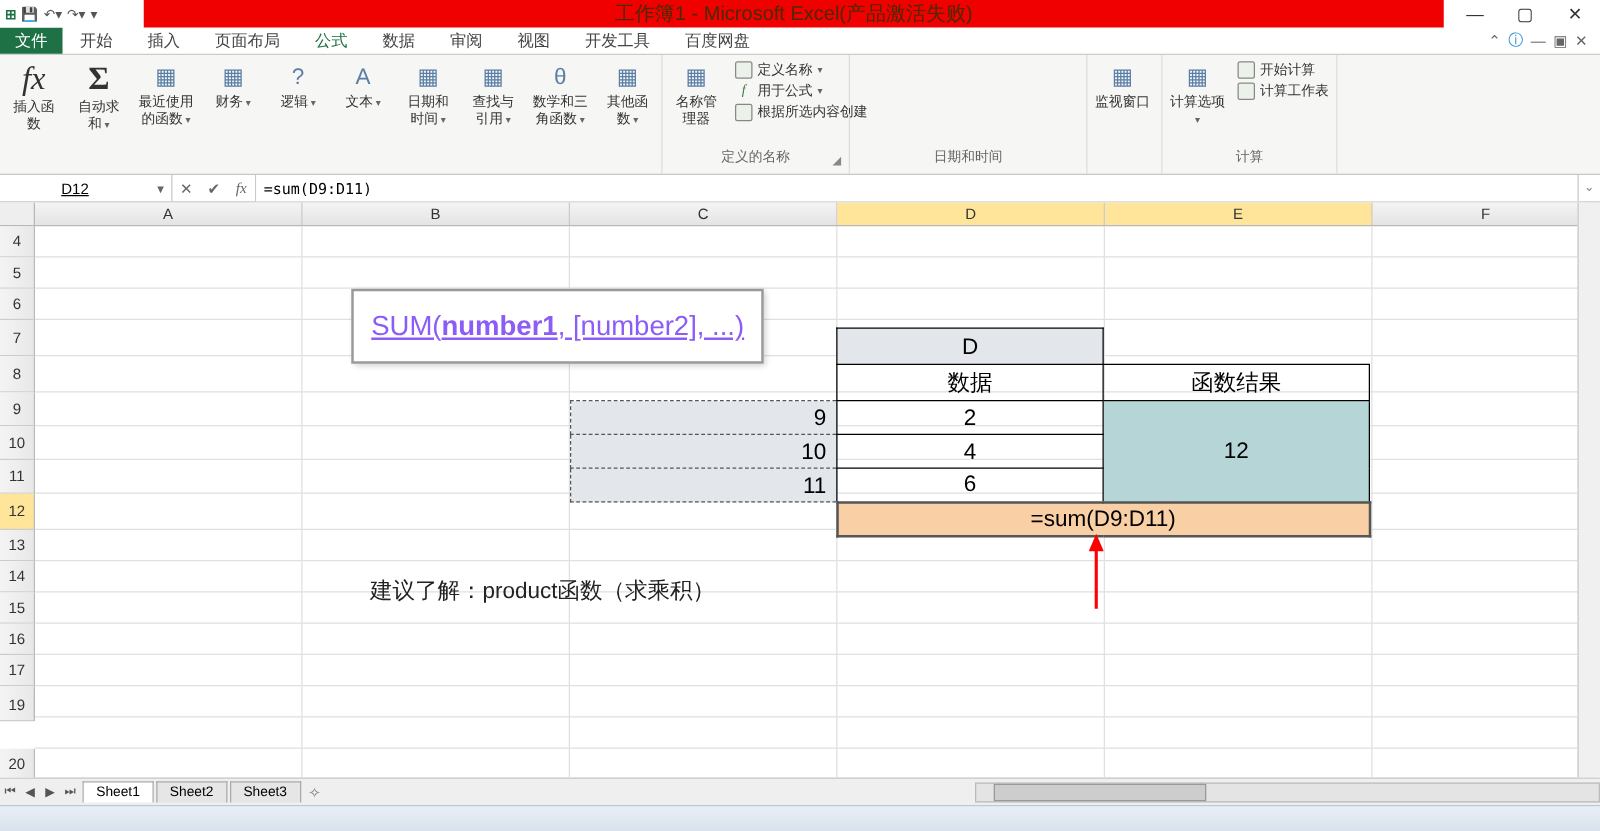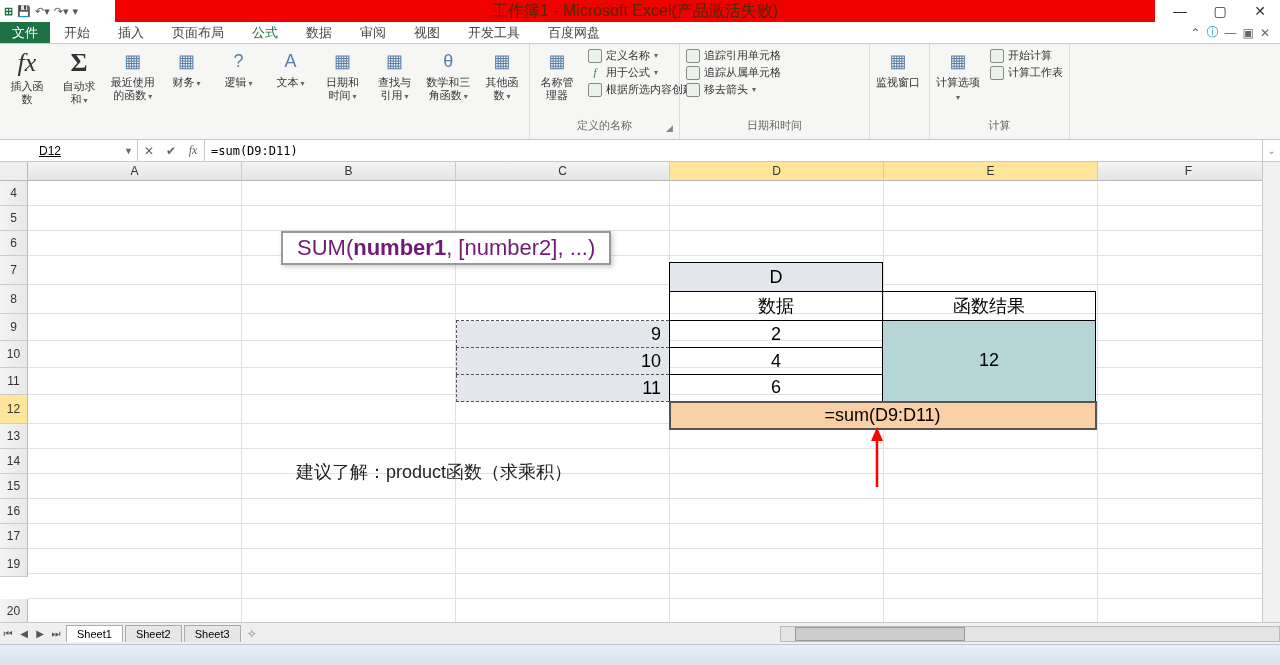--- a/index.html
+++ b/index.html
@@ -27,21 +27,21 @@
 .bbutton { display: flex; flex-direction: column; align-items: center; gap: 2px; min-width: 42px; }
 .bbutton .ic { font-size: 26px; font-style: italic; color: #333; font-family: "Times New Roman", serif; }
 .bbutton .ic2 { width: 26px; height: 26px; display: inline-flex; align-items: center; justify-content: center; color: #5a7ea6; font-size: 18px; border: 1px solid transparent; }
 .bbutton .txt { font-size: 11px; color: #333; text-align: center; line-height: 13px; }
 .sbuttons { display: flex; flex-direction: column; gap: 2px; }
 .sbtn { display: flex; align-items: center; gap: 4px; font-size: 11px; color: #333; white-space: nowrap; }
 .sbtn .si { width: 14px; height: 14px; display: inline-block; border: 1px solid #888; border-radius: 2px; background: #eaf2ea; }
 .drop::after { content: " ▾"; font-size: 8px; color: #666; }
 
 .fbar { height: 22px; border-bottom: 1px solid #c8c8c8; display: flex; align-items: stretch; }
-.namebox { width: 138px; border-right: 1px solid #c8c8c8; display: flex; align-items: center; padding: 0 10px; position: relative; text-decoration: underline; }
+.namebox { width: 138px; border-right: 1px solid #c8c8c8; display: flex; align-items: center; padding: 0 20px; position: relative; text-decoration: underline; }
 .namebox input { border: none; width: 80px; font-size: 12px; text-align: center; outline: none; }
 .namebox .dd { position: absolute; right: 4px; font-size: 9px; color: #666; }
 .fbtns { display: flex; align-items: center; border-right: 1px solid #c8c8c8; }
 .fbtns span { width: 22px; text-align: center; color: #666; font-size: 12px; cursor: pointer; }
 .fbtns .fx { font-style: italic; font-family: "Times New Roman", serif; }
 .finput { flex: 1; border: none; padding: 0 6px; font-size: 12px; font-family: Consolas, monospace; outline: none; }
 .fexpand { width: 18px; border-left: 1px solid #c8c8c8; text-align: center; color: #888; line-height: 22px; font-size: 10px; }
 
 .grid { position: relative; height: 460px; overflow: hidden; }
 .triangle { width: 28px; height: 19px; border-right: 1px solid #b8b8b8; border-bottom: 1px solid #b8b8b8; background: #eee; }
@@ -57,21 +57,21 @@
 .navbtns { display: flex; }
 .navbtns span { width: 16px; text-align: center; font-size: 10px; color: #555; }
 .stab { padding: 2px 10px; border: 1px solid #aaa; border-bottom: none; background: #fff; font-size: 11px; margin-left: 2px; }
 .stab.inactive { background: #e6e6e6; }
 .newtabicon { margin-left: 6px; color: #888; font-size: 12px; }
 .hscroll { margin-left: auto; width: 500px; height: 16px; background: #e4e4e4; border: 1px solid #bbb; position: relative; }
 .hscroll .thumb { position: absolute; left: 14px; width: 170px; top: 0; bottom: 0; background: #cdcdcd; border: 1px solid #999; }
 
 .status { height: 22px; background: linear-gradient(#e8eef5,#d8e2ec); border-top: 1px solid #b8c8d8; }
 
-.chart-box1 { position: absolute; border: 2px solid #999; background: #fff; box-shadow: 2px 2px 5px rgba(0,0,0,.2); padding: 2px 14px; font-size: 22px; color: #701a75; font-family: Arial; }
+.chart-box1 { position: absolute; border: 2px solid #999; background: #fff; box-shadow: 2px 2px 5px rgba(0,0,0,.2); padding: 15px 14px; font-size: 22px; color: #8b5cf6; font-family: Arial; text-decoration: underline; }
 .chart-box1 b { font-weight: bold; }
 
 table.demo { border-collapse: collapse; }
 table.demo td { border: 1.5px solid #000; text-align: center; font-size: 18px; }
 
 .arrow-svg { position: absolute; }
 </style>
 </head>
 <body>
 
@@ -176,34 +176,20 @@
         <div class="sbtn">
             <span class="si"></span>
             <span>根据所选内容创建</span>
           </div>
       </div>
     </div>
     <div class="rlabel"><span>定义的名称</span><span class="corner">◢</span></div>
   </div>
   <div class="rgroup" style="width:190px">
     <div class="rcontent">
-      <div class="sbuttons">
-        <div class="sbtn">
-            <span class="si"></span>
-            <span>追踪引用单元格</span>
-          </div>
-        <div class="sbtn">
-            <span class="si"></span>
-            <span>追踪从属单元格</span>
-          </div>
-        <div class="sbtn drop">
-            <span class="si"></span>
-            <span>移去箭头</span>
-          </div>
-      </div>
     </div>
     <div class="rlabel">日期和时间</div>
   </div>
   <div class="rgroup" style="width:60px">
     <div class="rcontent">
         <div class="bbutton">
           <span class="ic2">▦</span>
           <span class="txt">监视窗口</span>
         </div>
       </div>

